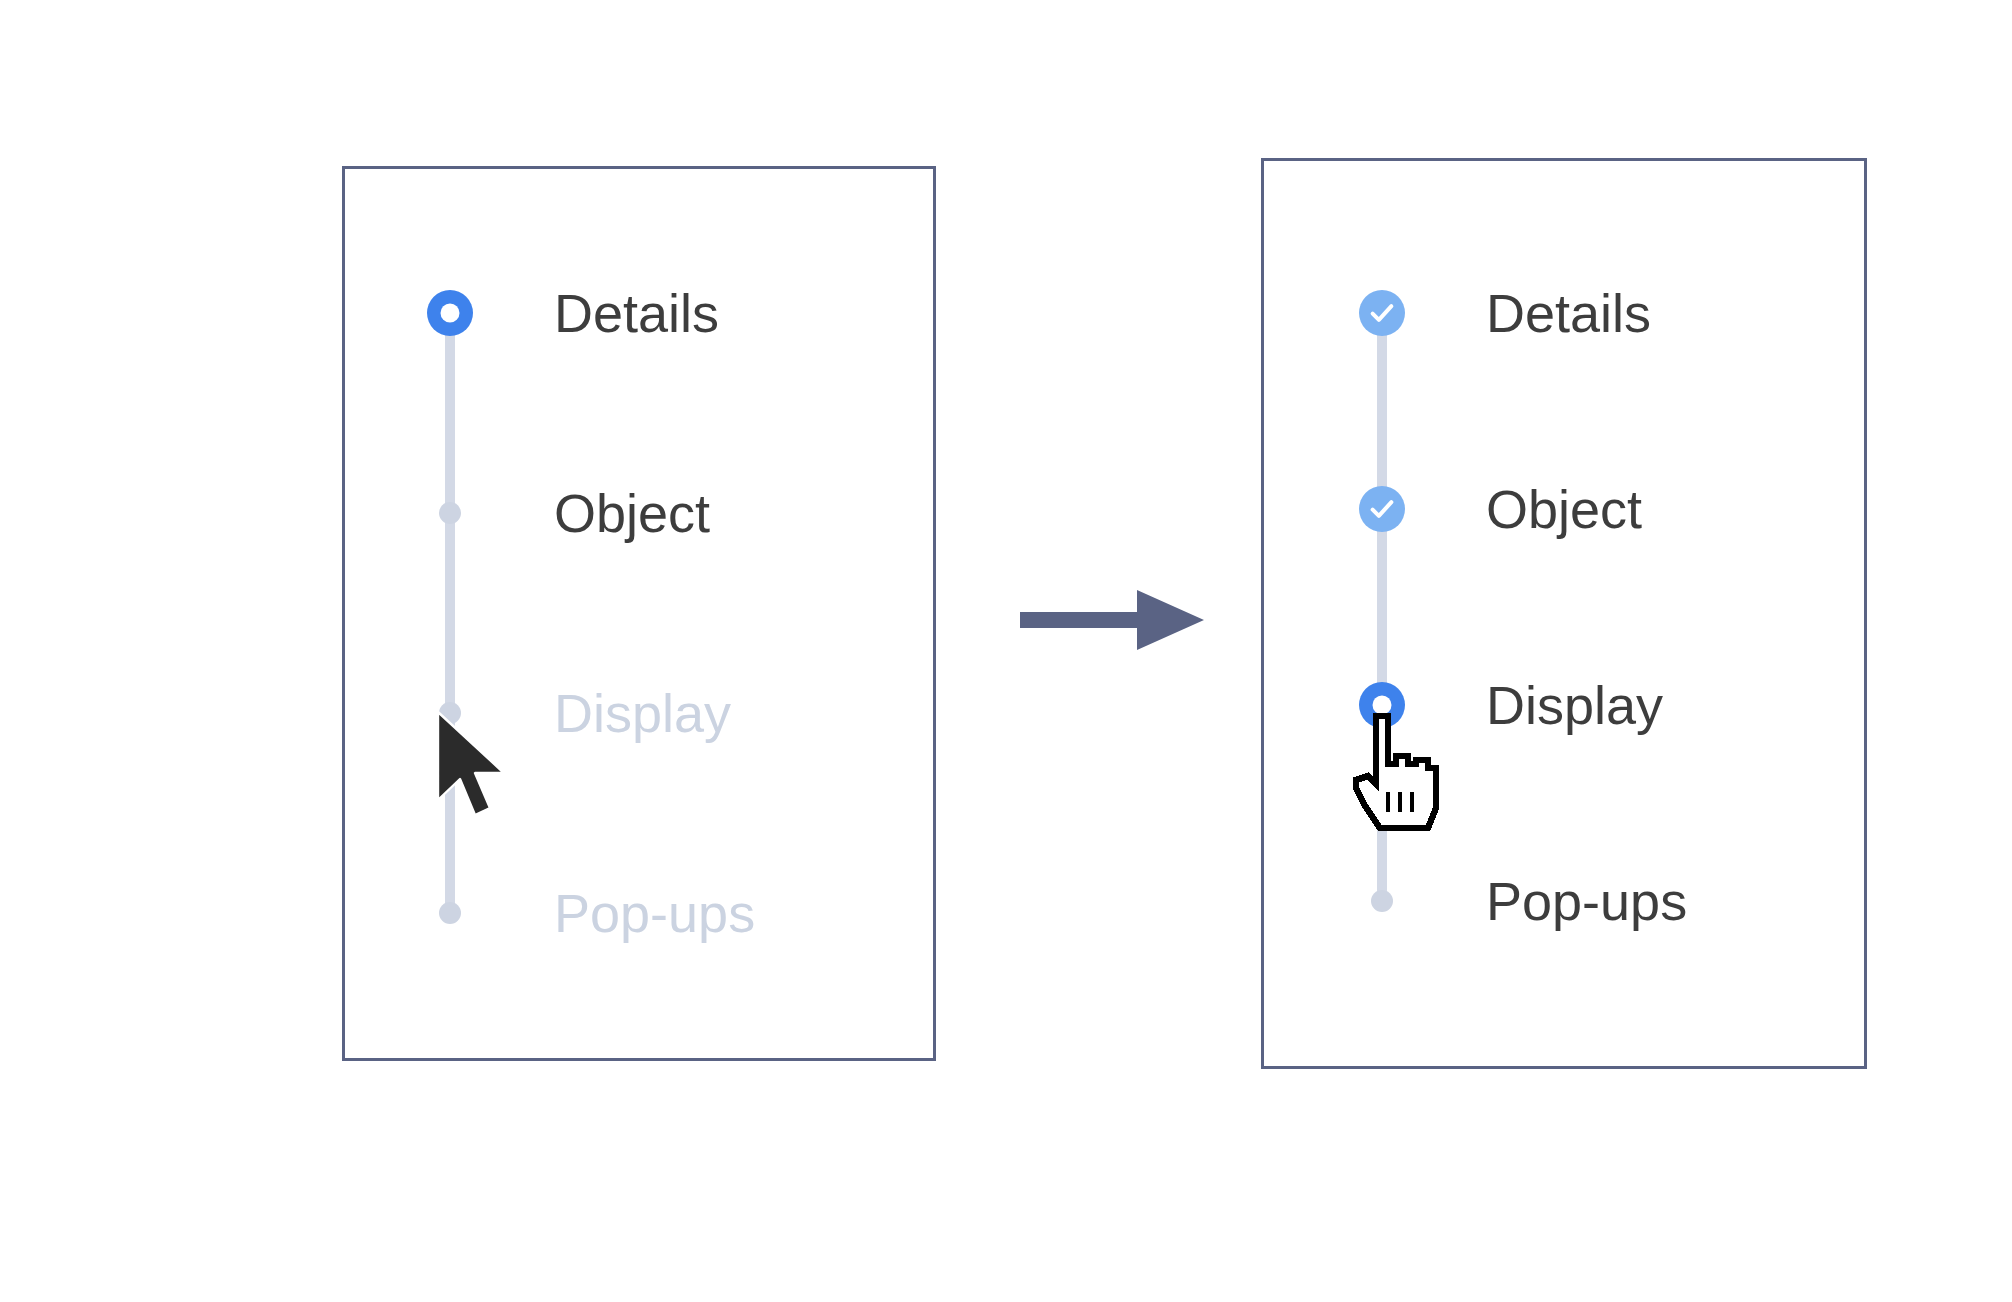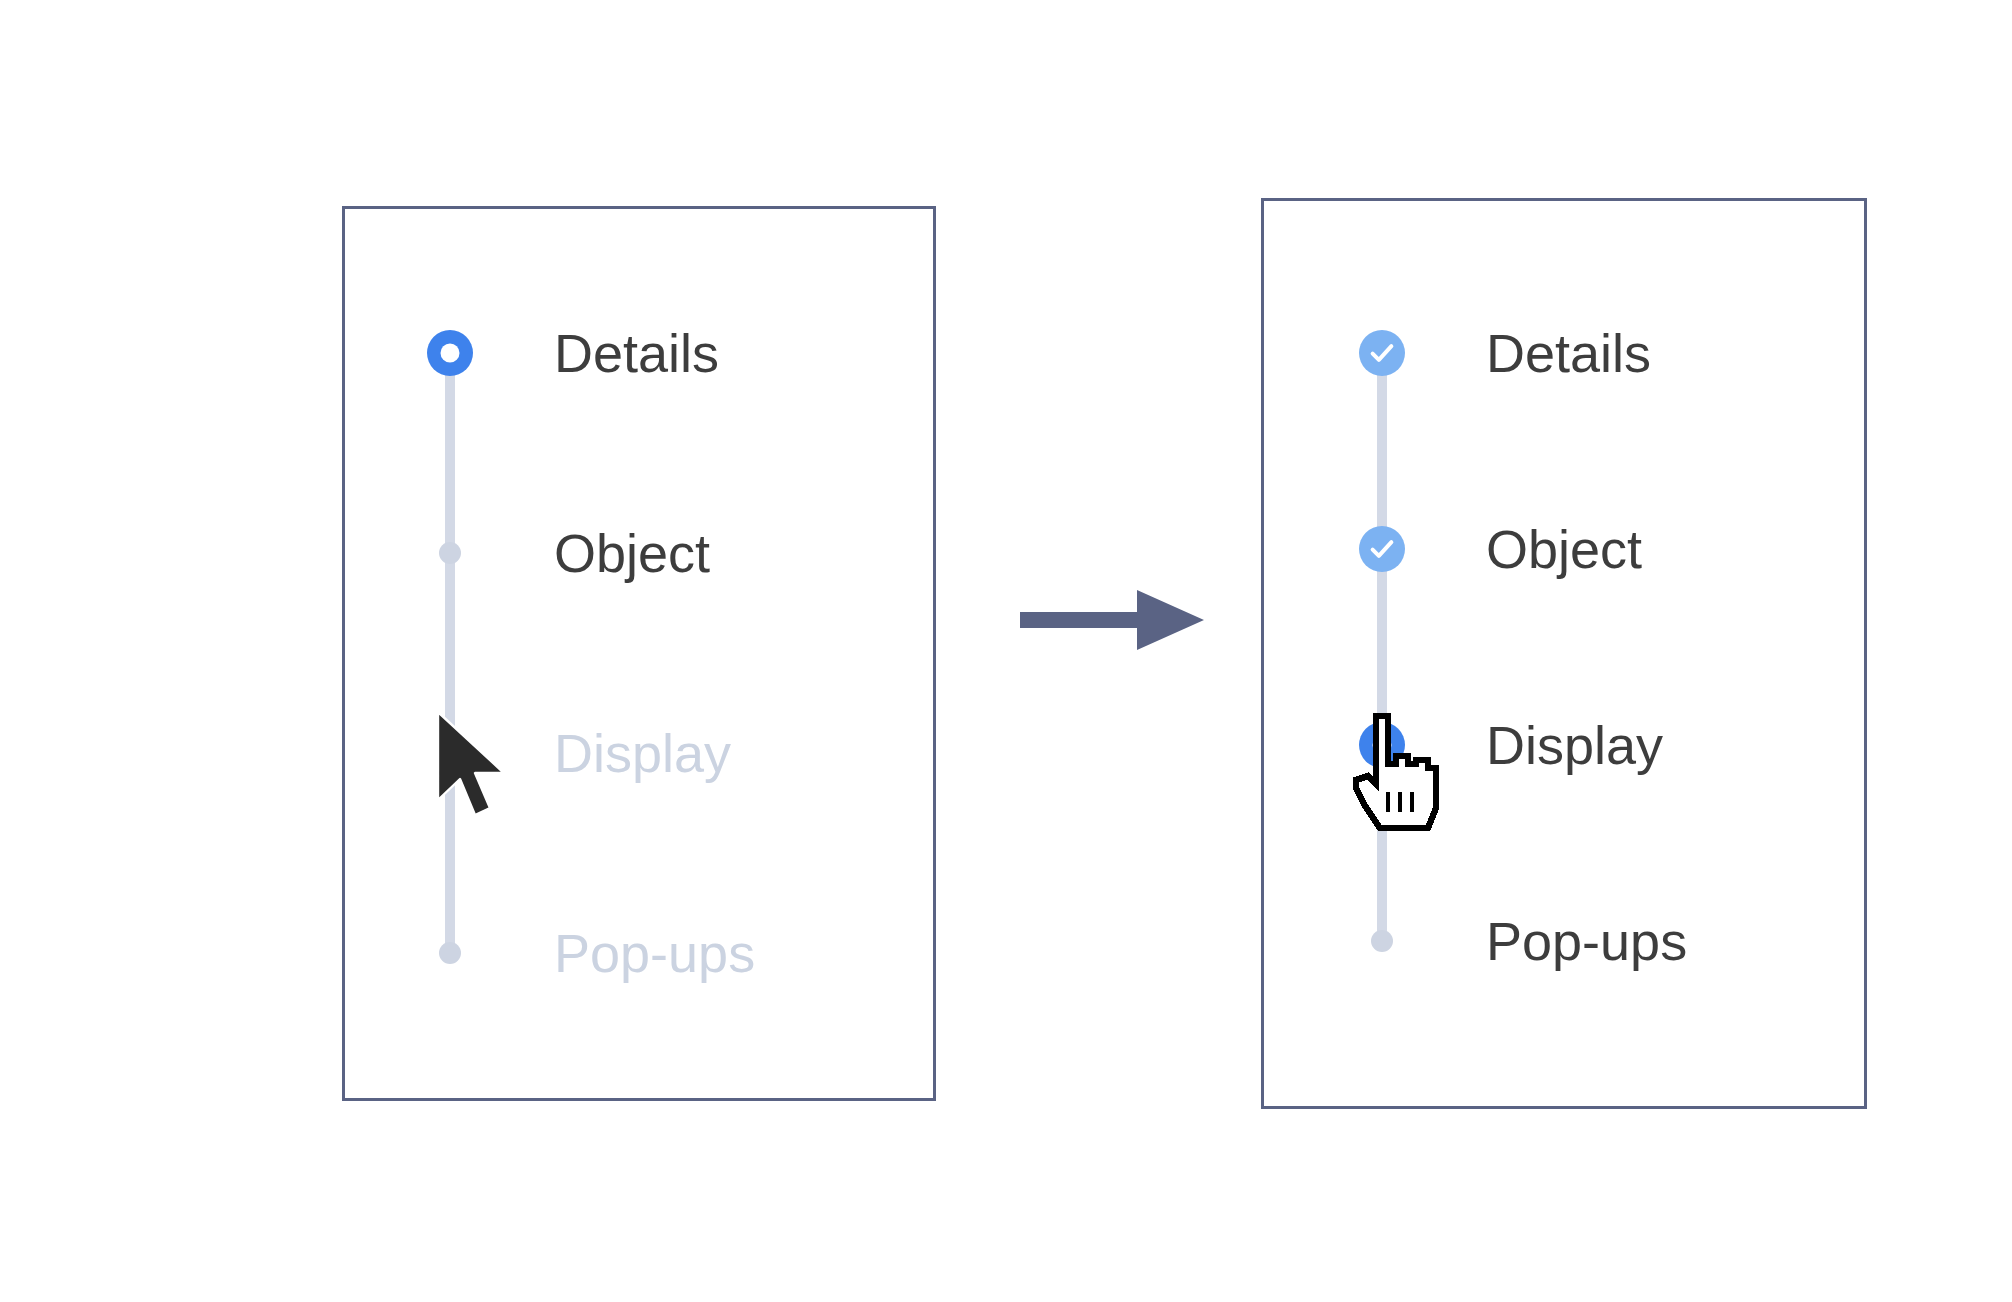--- a/index.html
+++ b/index.html
@@ -15,21 +15,20 @@
     font-family: "Liberation Sans", "DejaVu Sans", sans-serif;
     -webkit-font-smoothing: antialiased;
   }
 
   
   .panel {
     position: absolute;
     background: #ffffff;
     border: 3px solid #5A6384;
     box-sizing: border-box;
-    margin-top: 40px;
   }
   #panel-before {
     left: 342px;
     top: 166px;
     width: 594px;
     height: 895px;
   }
   #panel-after {
     left: 1261px;
     top: 158px;

